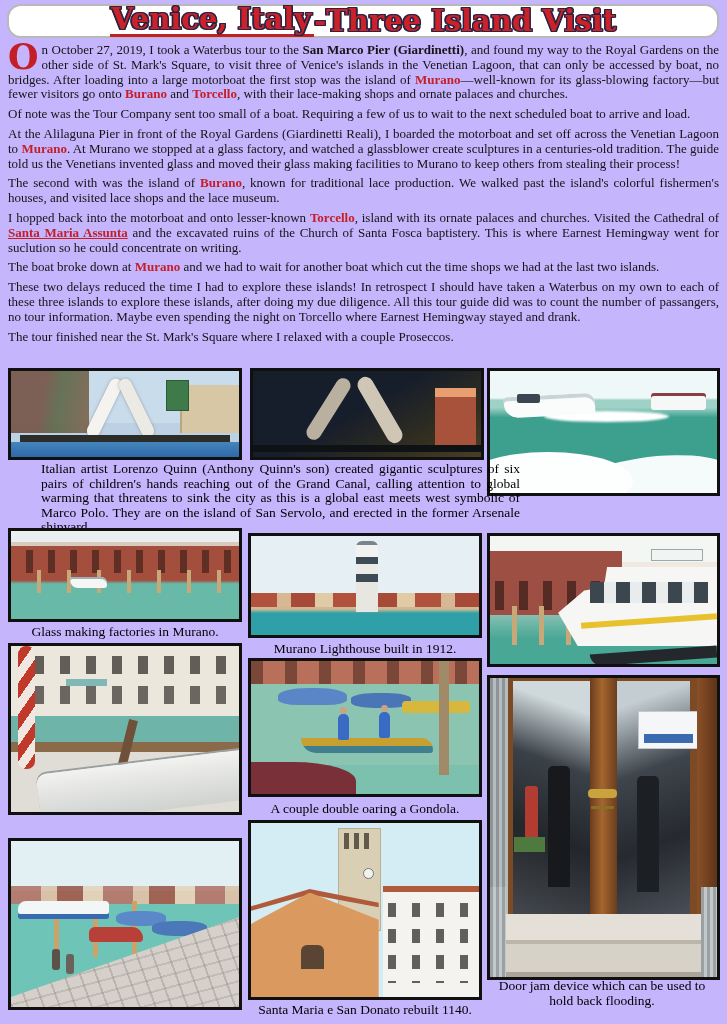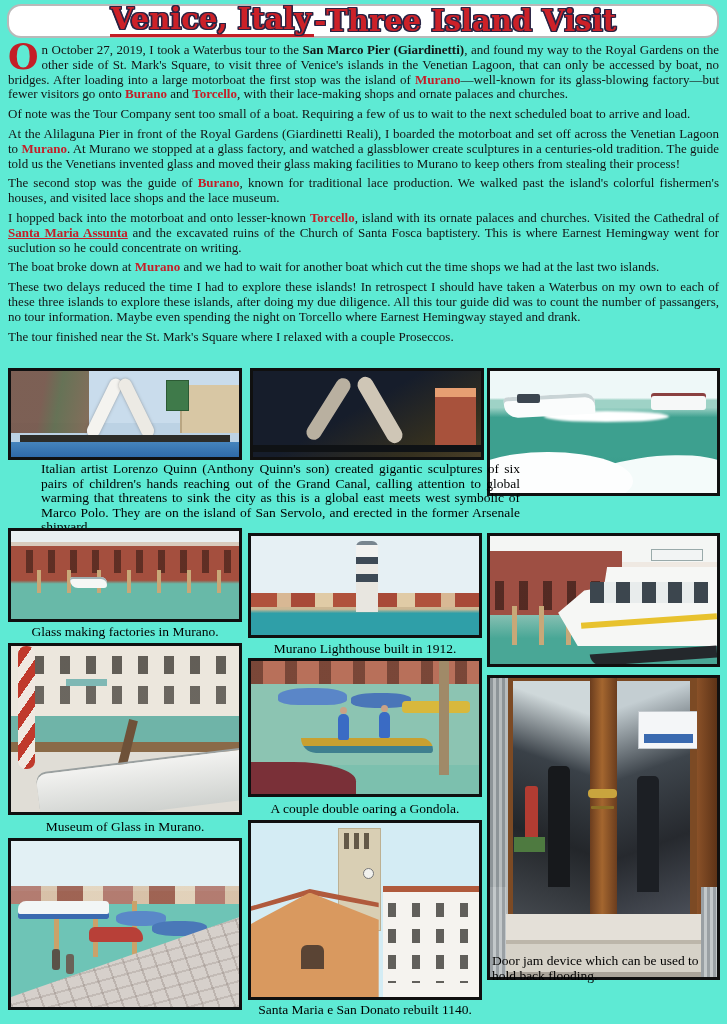--- a/index.html
+++ b/index.html
@@ -2,21 +2,21 @@
 <html><head>
 <meta charset="utf-8">
 <style>
   :root{
     --red:#c41e27;
     --outline:#2a2444;
     --ink:#141414;
     --border:#101010;
   }
   html,body{margin:0;padding:0;background:#ffffff;}
-  .page{position:relative;width:727px;height:1024px;background:#5eead4;overflow:hidden;
+  .page{position:relative;width:727px;height:1024px;background:#c4b5fd;overflow:hidden;
         font-family:"Liberation Serif", serif;color:var(--ink);}
   
   .banner{position:absolute;left:7px;top:4px;width:712px;height:34px;
           border:2px solid #b9b9b9;border-radius:14px;box-sizing:border-box;
           display:flex;align-items:center;justify-content:center;background:#fff;white-space:nowrap;}
   .banner .t{font-family:"DejaVu Serif", serif;font-weight:700;color:#cc2128;font-size:29px;line-height:29px;
           text-shadow:-1.4px -1.4px 0 var(--outline),1.4px -1.4px 0 var(--outline),
                       -1.4px 1.4px 0 var(--outline),1.4px 1.4px 0 var(--outline),
                       0 -1.4px 0 var(--outline),0 1.4px 0 var(--outline),
                       -1.4px 0 0 var(--outline),1.4px 0 0 var(--outline);}
@@ -151,21 +151,21 @@
   <header class="banner">
     <span class="t t-main">Venice, Italy</span>
       <span class="t"> - </span>
       <span class="t">Three Island Visit</span>
   </header>
 
   <div class="article">
     <p><span class="dropcap">O</span><span>n October 27, 2019, I took a Waterbus tour to the </span><b>San Marco Pier (Giardinetti)</b><span>, and found my way to the Royal Gardens on the other side of St. Mark's Square, to visit three of Venice's islands in the Venetian Lagoon, that can only be accessed by boat, no bridges. After loading into a large motorboat the first stop was the island of </span><b class="red">Murano</b><span>—well-known for its glass-blowing factory—but fewer visitors go onto </span><b class="red">Burano</b><span> and </span><b class="red">Torcello</b><span>, with their lace-making shops and ornate palaces and churches.</span></p>
     <p>Of note was the Tour Company sent too small of a boat. Requiring a few of us to wait to the next scheduled boat to arrive and load.</p>
     <p><span>At the Alilaguna Pier in front of the Royal Gardens (Giardinetti Reali), I boarded the motorboat and set off across the Venetian Lagoon to </span><b class="red">Murano</b><span>. At Murano we stopped at a glass factory, and watched a glassblower create sculptures in a centuries-old tradition. The guide told us the Venetians invented glass and moved their glass making facilities to Murano to keep others from stealing their process!</span></p>
-    <p><span>The second stop was the guide of </span><b class="red">Burano</b><span>, known for traditional lace production. We walked past the island's colorful fishermen's houses, and visited lace shops and the lace museum.</span></p>
+    <p><span>The second with was the island of </span><b class="red">Burano</b><span>, known for traditional lace production. We walked past the island's colorful fishermen's houses, and visited lace shops and the lace museum.</span></p>
     <p><span>I hopped back into the motorboat and onto lesser-known </span><b class="red">Torcello</b><span>, island with its ornate palaces and churches. Visited the Cathedral of </span><b class="red ul">Santa Maria Assunta</b><span> and the excavated ruins of the Church of Santa Fosca baptistery. This is where Earnest Hemingway went for suclution so he could concentrate on writing.</span></p>
     <p><span>The boat broke down at </span><b class="red">Murano</b><span> and we had to wait for another boat which cut the time shops we had at the last two islands.</span></p>
     <p>These two delays reduced the time I had to explore these islands! In retrospect I should have taken a Waterbus on my own to each of these three islands to explore these islands, after doing my due diligence. All this tour guide did was to count the number of passangers, no tour information. Maybe even spending the night on Torcello where Earnest Hemingway stayed and drank.</p>
     <p>The tour finished near the St. Mark's Square where I relaxed with a couple Proseccos.</p>
   </div>
 
   <div class="photo pA" style="left:8px;top:368px;width:234px;height:92px;">
     <div class="s trees"></div>
     <div class="s wall"></div>
     <div class="s crane"></div>
@@ -218,21 +218,20 @@
 
   <div class="photo pG" style="left:8px;top:643px;width:234px;height:172px;">
     <div class="s winrow1"></div>
     <div class="s winrow2"></div>
     <div class="s balc"></div>
     <div class="s rail"></div>
     <div class="s strut"></div>
     <div class="s deck"></div>
     <div class="s pole"></div>
   </div>
-  <div class="cap" style="left:8px;top:820px;width:234px;">Museum of Glass in Murano.</div>
 
   <div class="photo pH" style="left:248px;top:658px;width:234px;height:139px;">
     <div class="s doors"></div>
     <div class="s blue1"></div>
     <div class="s blue2"></div>
     <div class="s yellow"></div>
     <div class="s gond"></div>
     <div class="s fig f1"></div>
     <div class="s fig f2"></div>
     <div class="s cover"></div>
@@ -251,21 +250,21 @@
       <div class="s darkfig2"></div>
     </div>
     <div class="s stile"></div>
     <div class="s handle"></div>
     <div class="s sign"></div>
     <div class="s frameR"></div>
     <div class="s steps"></div>
     <div class="s chanBL"></div>
     <div class="s chanBR"></div>
   </div>
-  <div class="cap cap-l" style="left:492px;top:954px;width:220px;">Door jam device which can be used to hold back flooding.</div>
+  <div class="cap cap-l" style="left:492px;top:979px;width:220px;text-align:center;">Door jam device which can be used to hold back flooding.</div>
 
   <div class="photo pJ" style="left:8px;top:838px;width:234px;height:172px;">
     <div class="s bldgs"></div>
     <div class="s posts"></div>
     <div class="s vap"></div>
     <div class="s cover1"></div>
     <div class="s cover2"></div>
     <div class="s red"></div>
     <div class="s pave"></div>
     <div class="s post1"></div>

